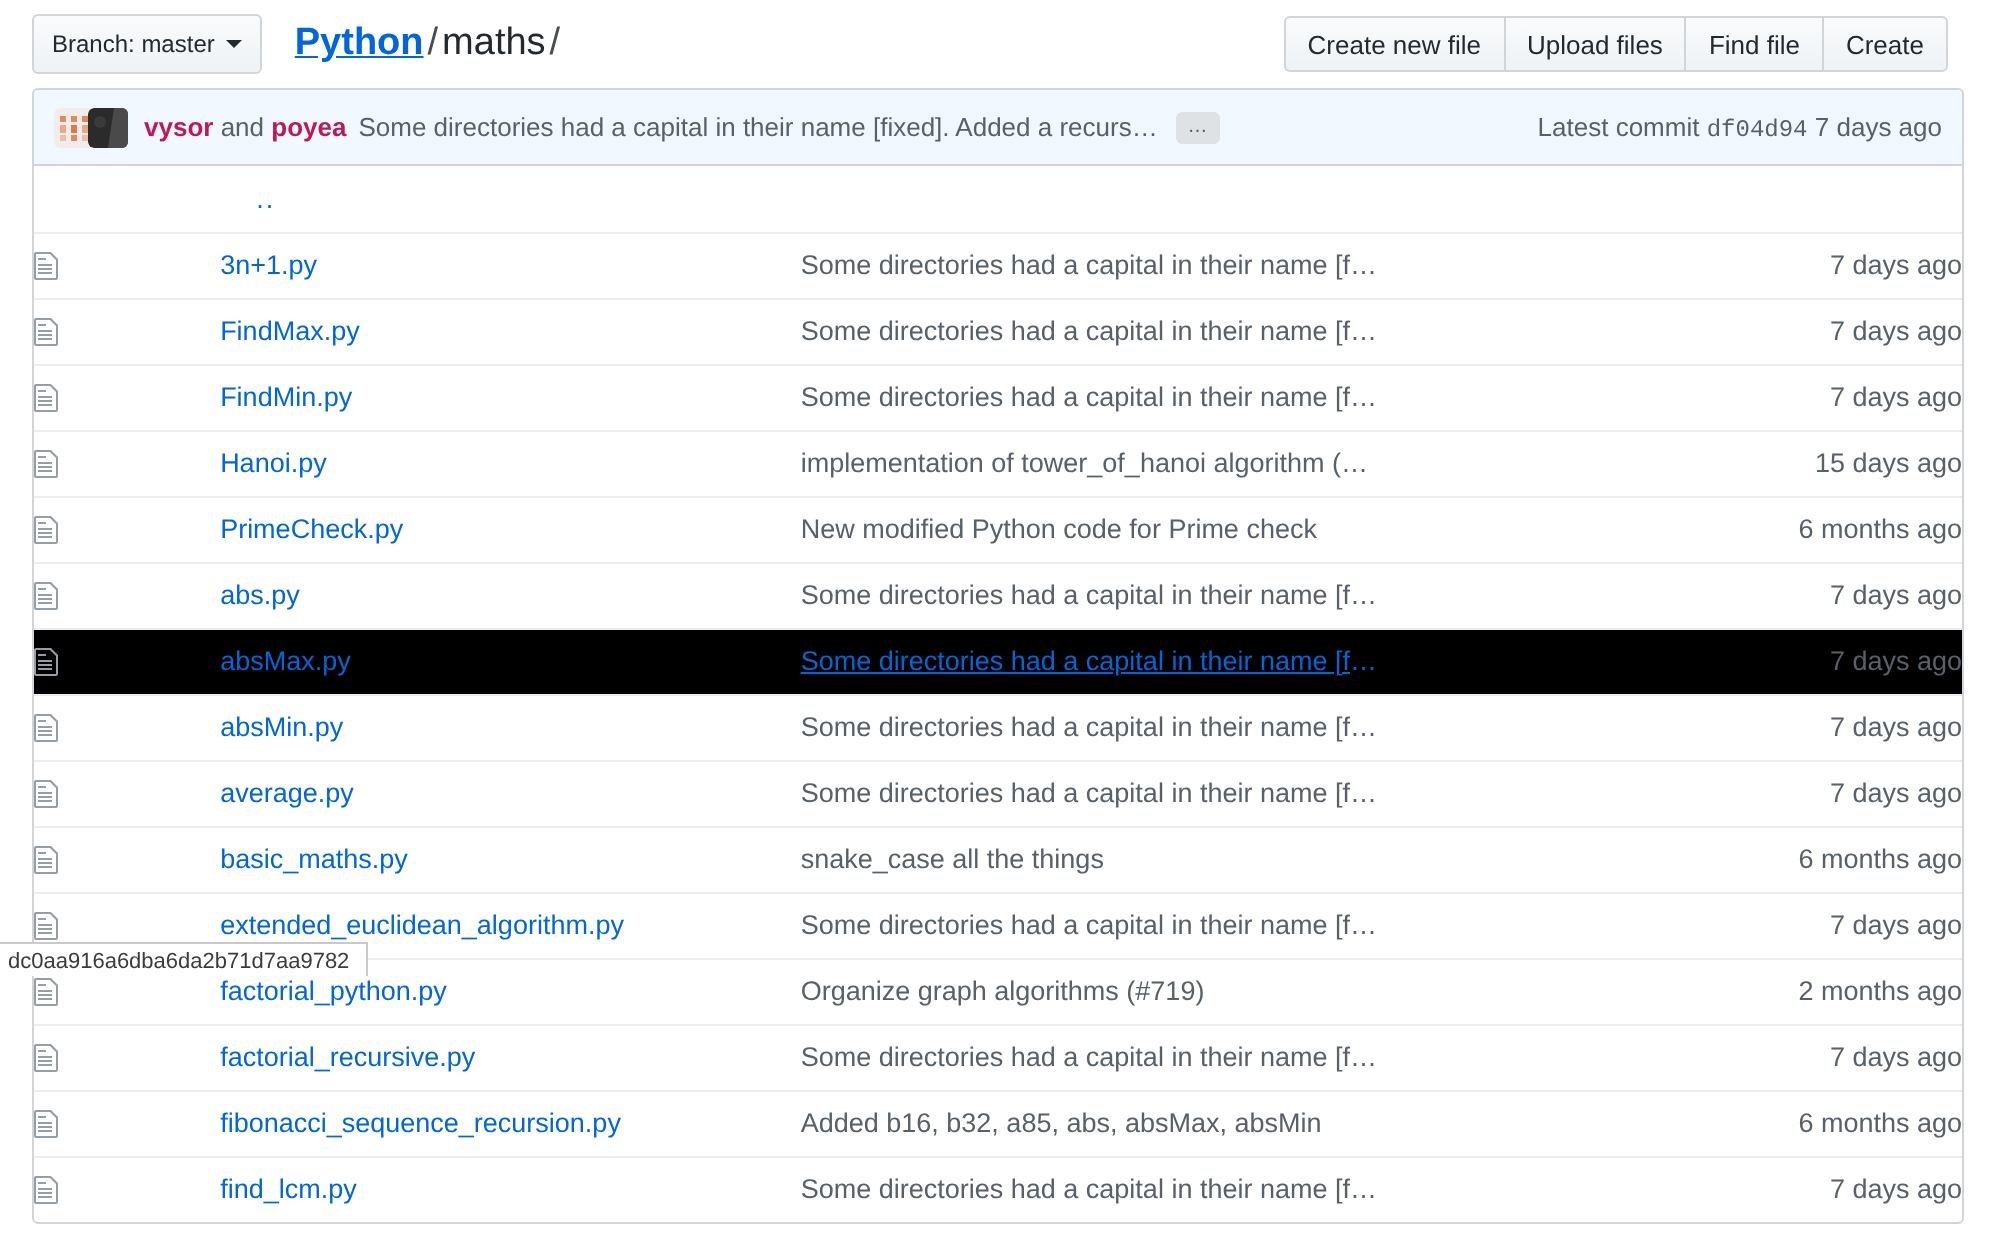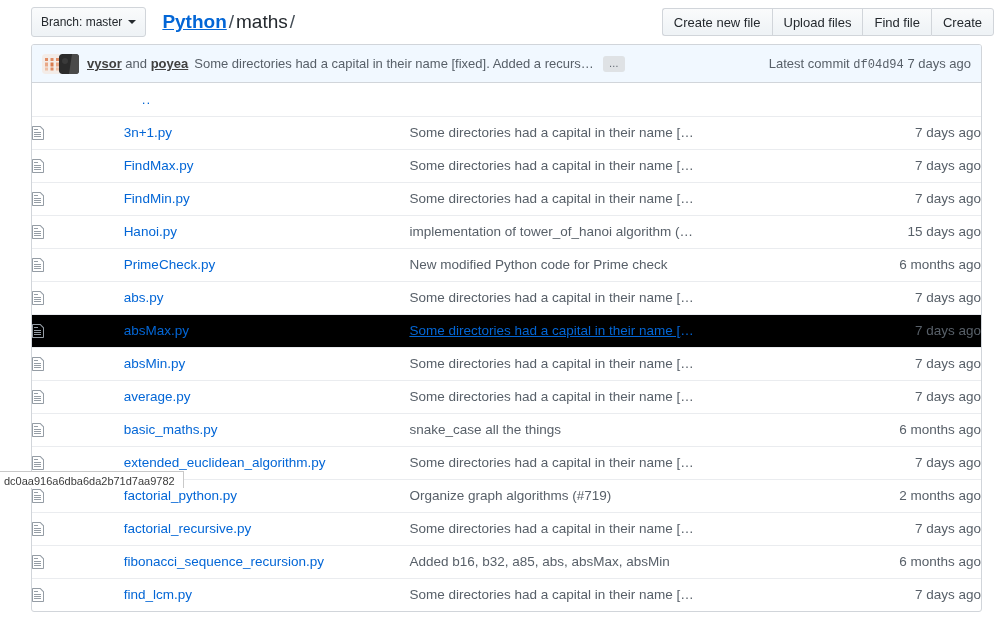--- a/index.html
+++ b/index.html
@@ -4,21 +4,21 @@
 <style>
   * { box-sizing: border-box; }
   html, body {
     margin: 0; padding: 0;
     width: 998px; height: 624px;
     background: #ffffff;
     font-family: "Liberation Sans", sans-serif;
     -webkit-font-smoothing: antialiased;
     overflow: hidden;
   }
-  .page { position: relative; width: 998px; height: 500px; padding-left: 15px; }
+  .page { position: relative; width: 998px; height: 500px; }
 
   
   .toolbar {
     position: relative;
     height: 44px;
     padding: 0 16px;
     display: flex;
     align-items: center;
   }
   .branch-btn {
@@ -50,21 +50,21 @@
   }
   .breadcrumb .repo {
     color: #0366d6;
     font-weight: bold;
   }
   .breadcrumb .sep { color: #444d56; font-weight: 400; padding: 0 2px; }
   .breadcrumb .crumb-cur { color: #24292e; font-weight: 400; text-align: right; }
 
   .btn-group {
     position: absolute;
-    right: 4px;
+    right: 24px;
     top: 8px;
     display: flex;
   }
   .btn-group .gbtn {
     height: 28px;
     padding: 0 11px;
     display: inline-flex;
     align-items: center;
     font-size: 13px;
     color: #24292e;
@@ -98,21 +98,21 @@
     color: #586069;
   }
   .avatars { display: flex; align-items: center; flex: 0 0 auto; }
   .av {
     width: 20px; height: 20px;
     border-radius: 3px;
     display: block;
   }
   .av2 { margin-left: -3px; }
   .commit-authors { margin-left: 8px; white-space: nowrap; }
-  .commit-authors b { color: #404040; font-weight: bold; text-decoration: underline; }
+  .commit-authors b { color: #be185d; font-weight: bold; }
   .commit-msg {
     margin-left: 6px;
     color: #586069;
     white-space: nowrap;
     overflow: hidden;
     text-overflow: ellipsis;
     max-width: 400px;
   }
   .ellipsis-btn {
     margin-left: 9px;

